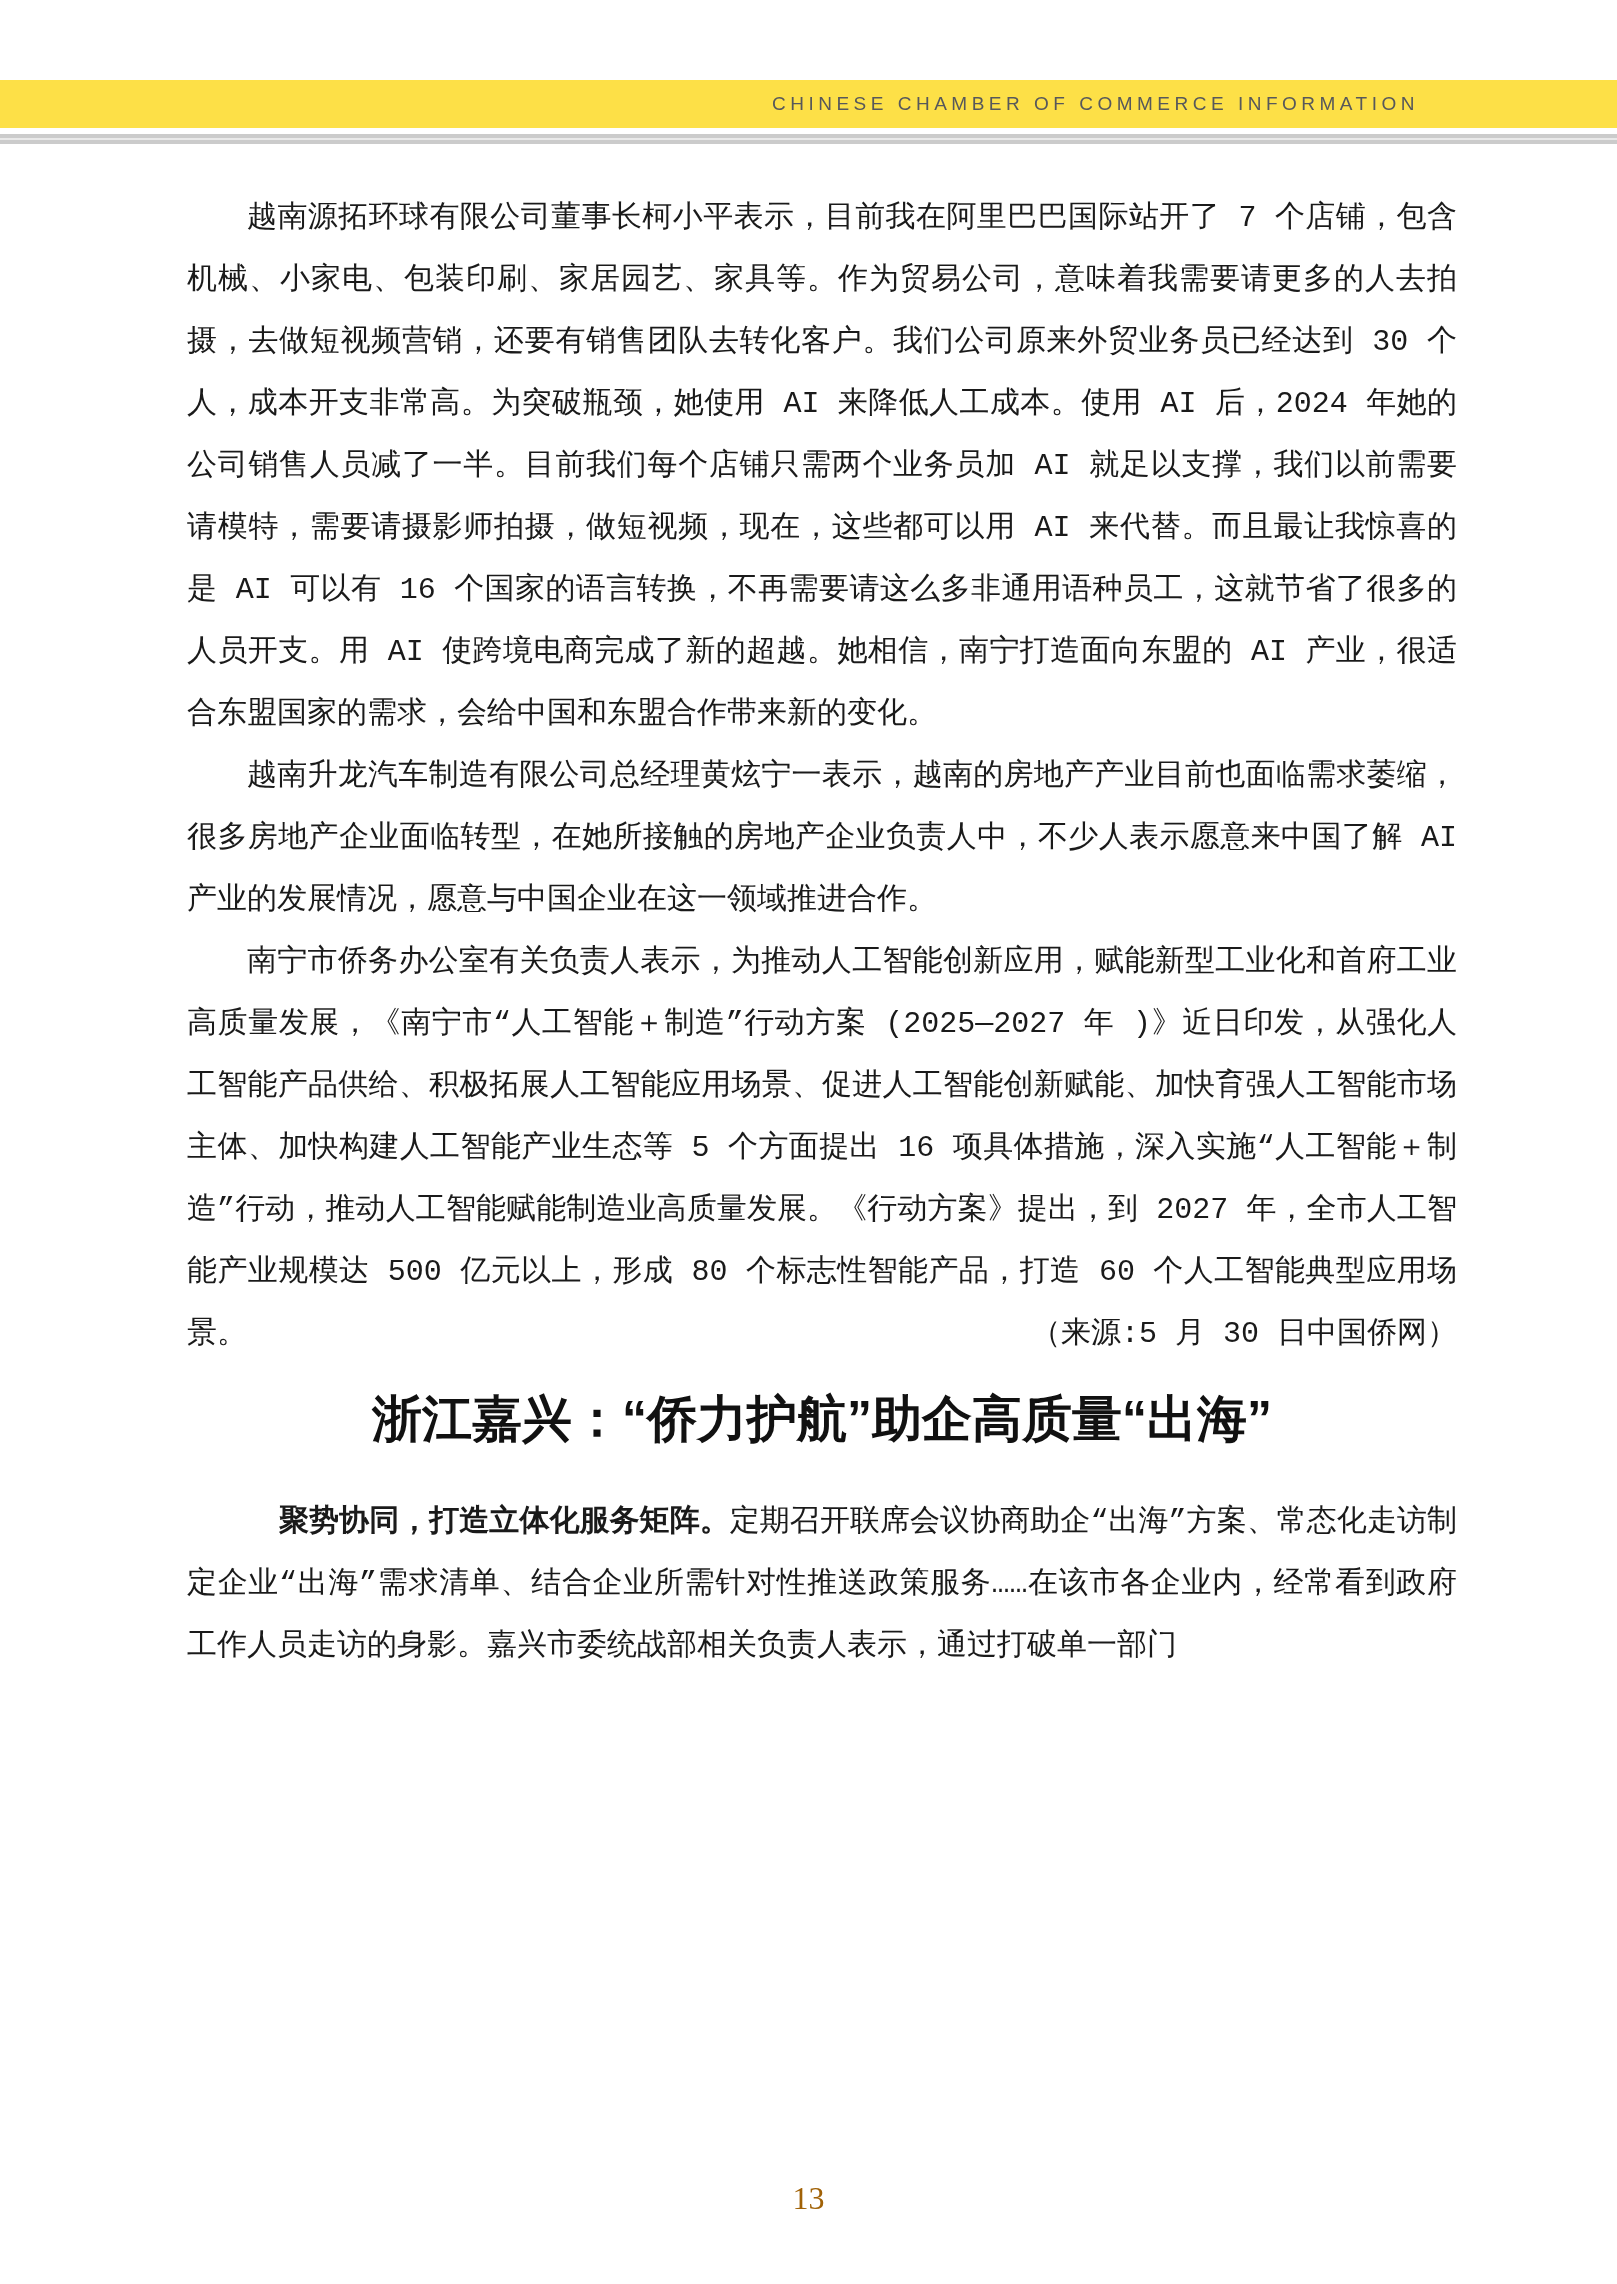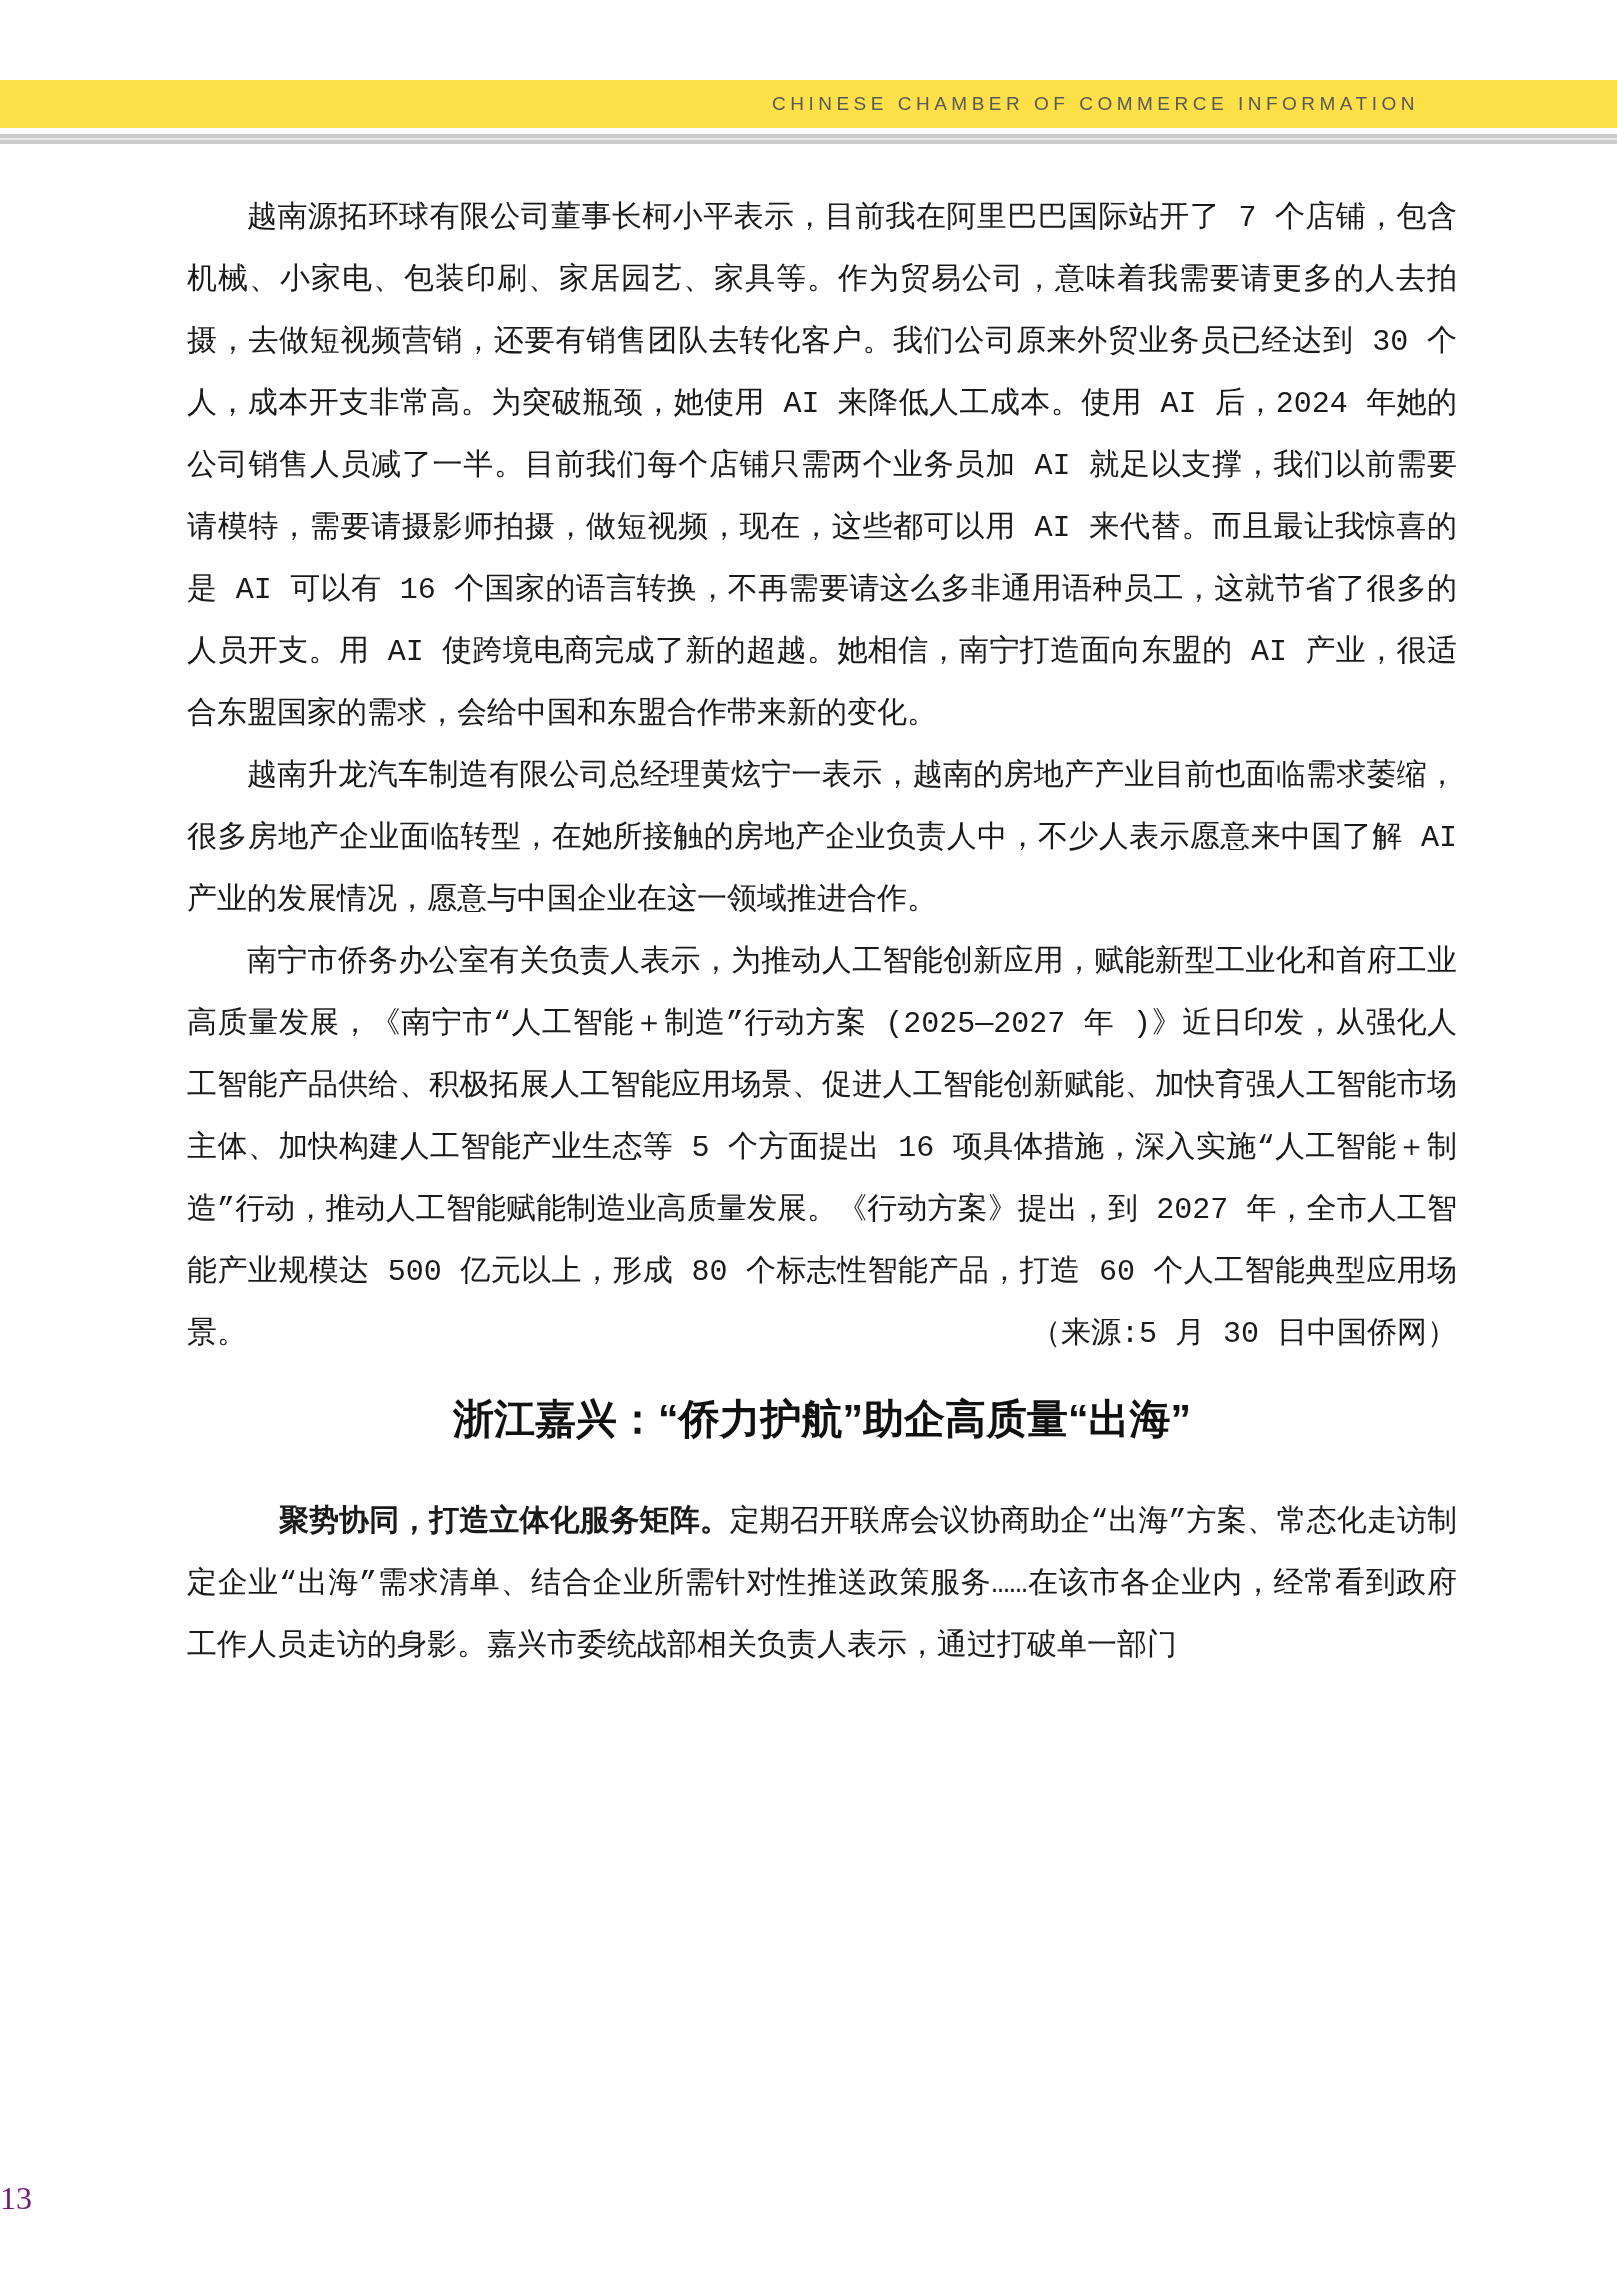--- a/index.html
+++ b/index.html
@@ -73,40 +73,41 @@
     position: relative;
   }
   .source {
     position: absolute;
     right: 0;
     bottom: 0;
     white-space: nowrap;
   }
   .article-title {
     margin: 27px 0 45px 0;
-    font-size: 41px;
+    font-size: 50px;
     line-height: 54px;
     font-weight: bold;
     text-align: center;
     text-indent: 0;
     color: #111111;
   }
   .lead-bold {
     font-weight: bold;
     margin-left: 32px;
   }
   
   .page-number {
     position: absolute;
     top: 2180px;
     left: 0;
     width: 100%;
+    text-align: center;
     font-family: "Liberation Serif", serif;
     font-size: 32px;
-    color: #701a75;
+    color: #a16207;
   }
 </style>
 </head>
 <body>
 
 <div class="page">
 
   <header class="header-band">
     <span class="journal-name">CHINESE CHAMBER OF COMMERCE INFORMATION</span>
   </header>

